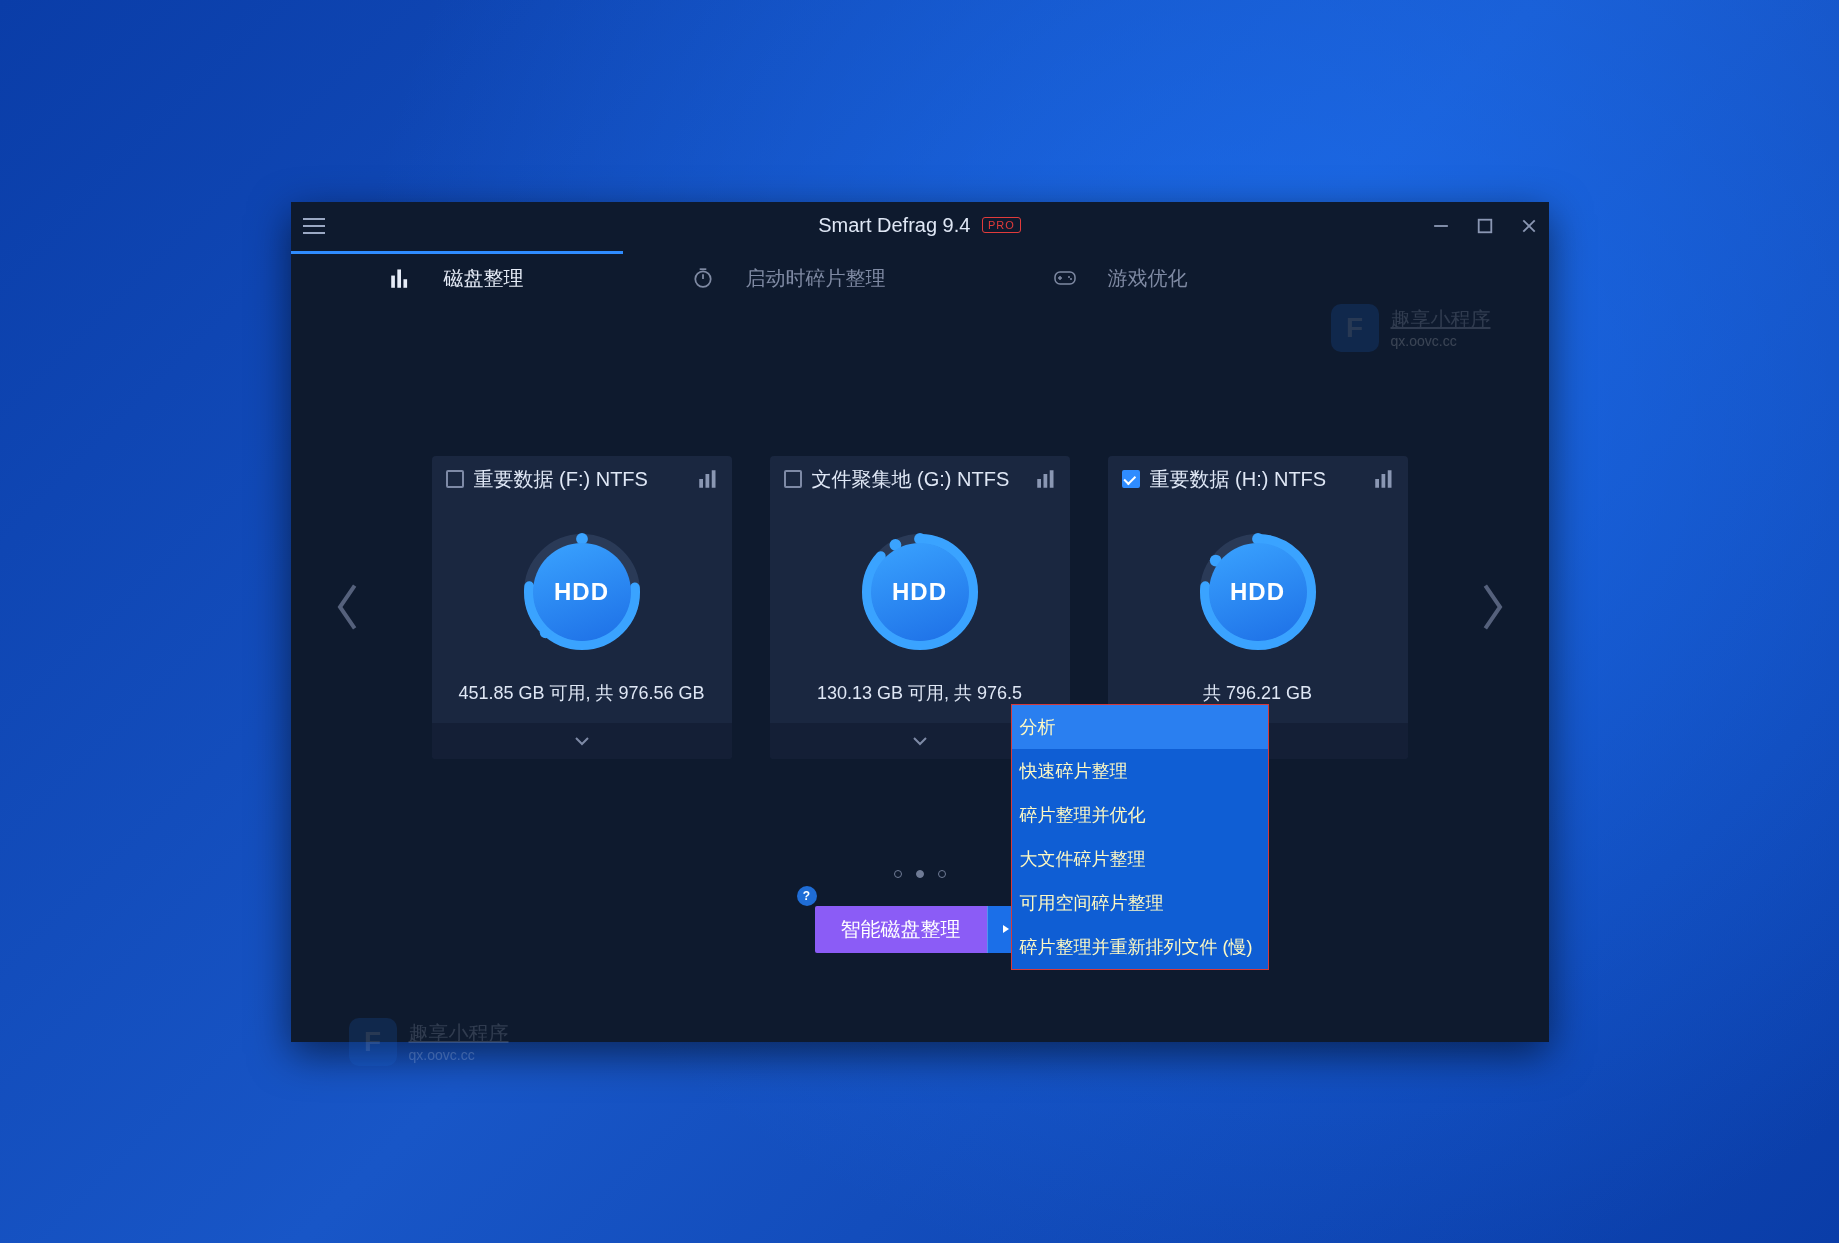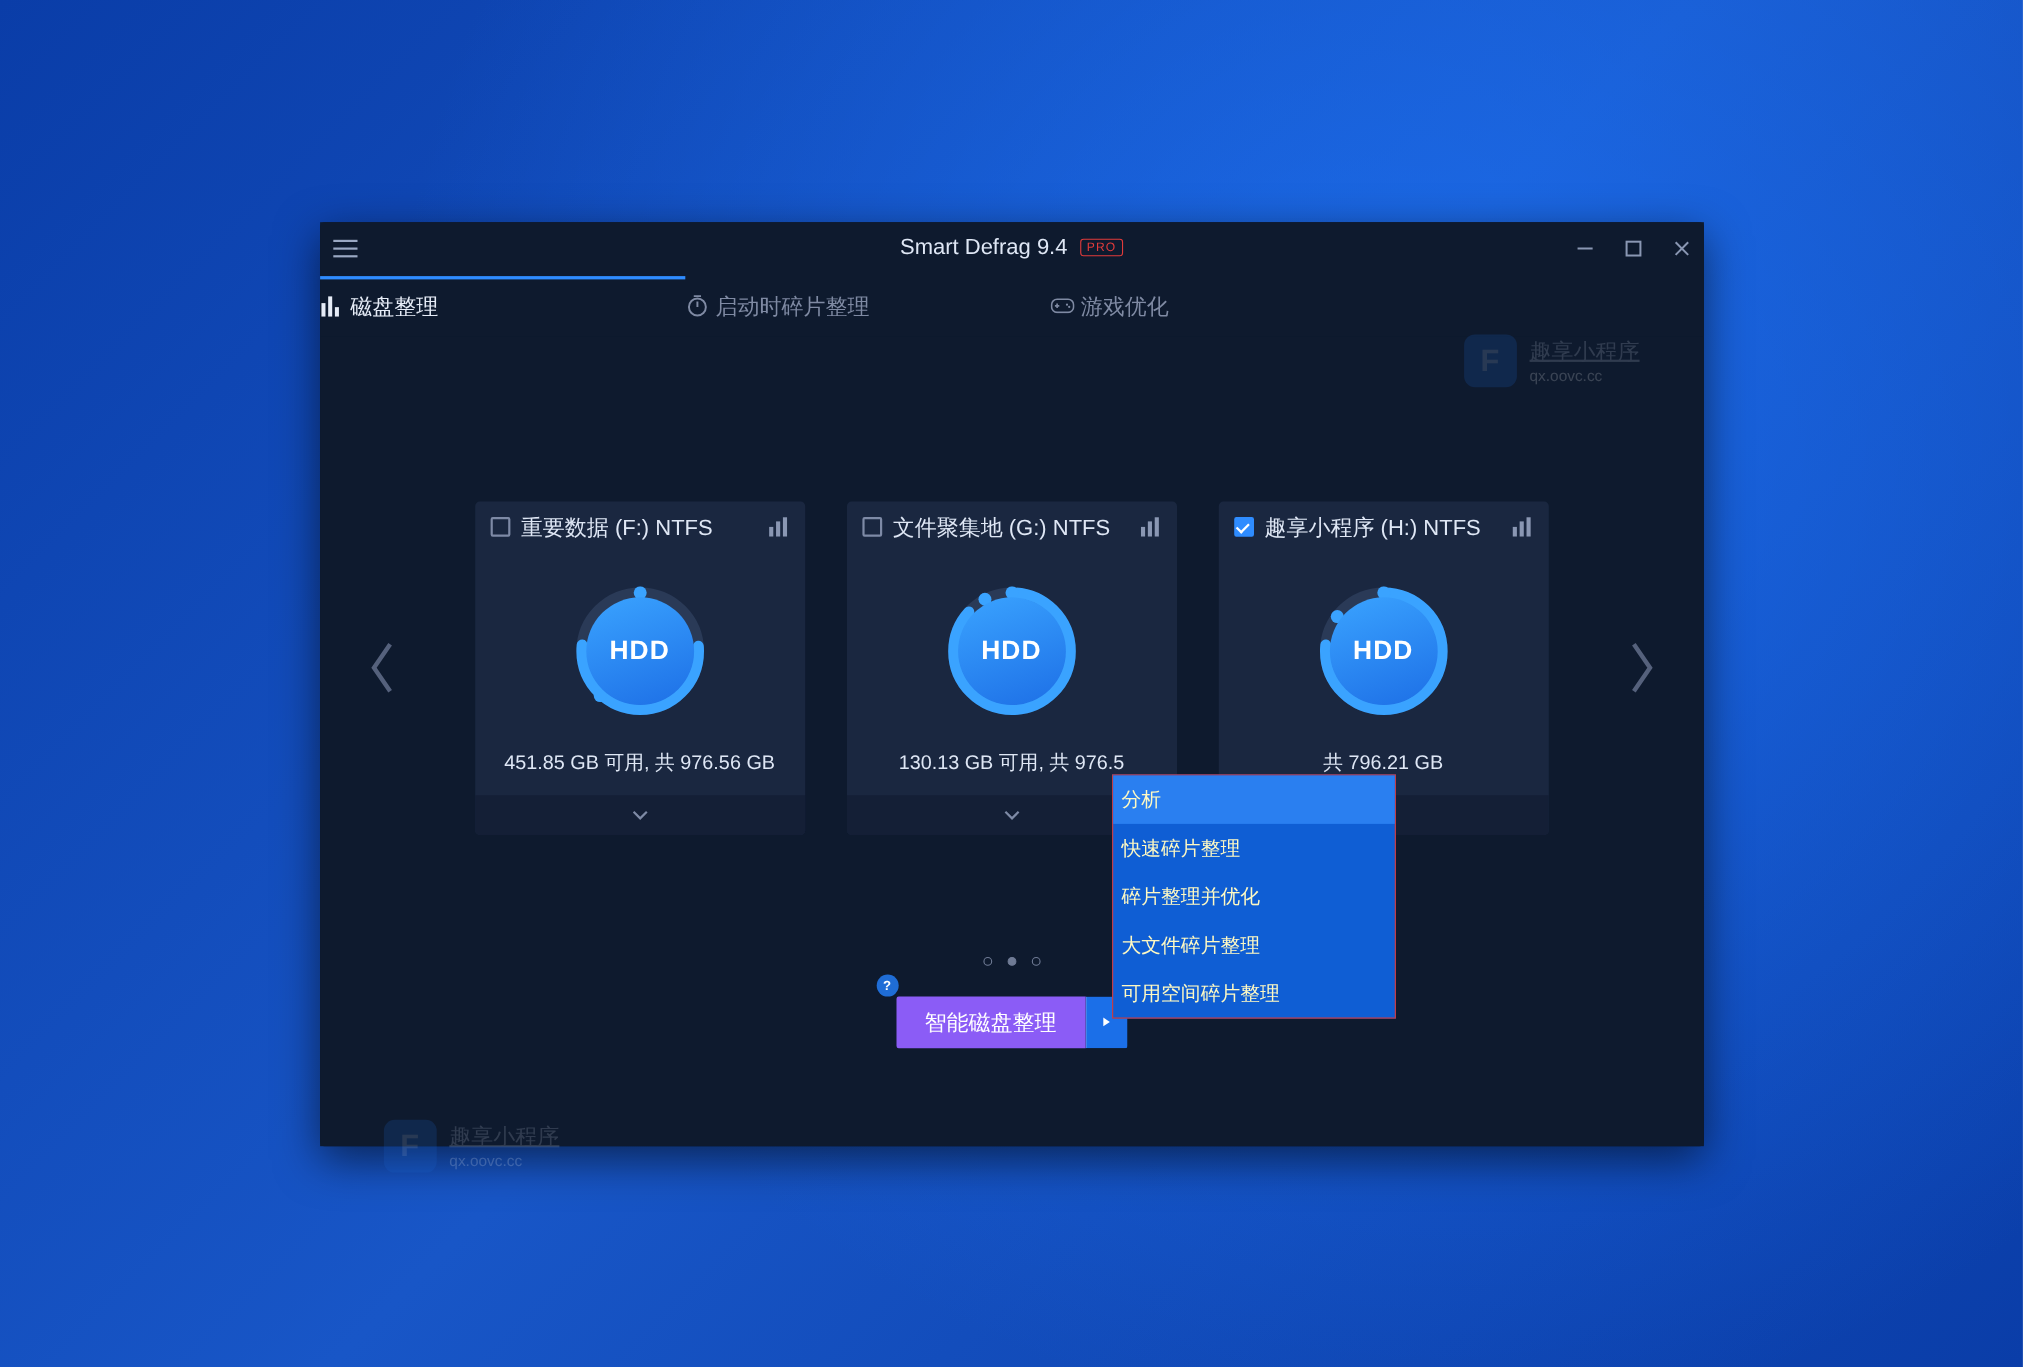--- a/index.html
+++ b/index.html
@@ -42,21 +42,21 @@
     .title-center .pro {
       display:inline-block; border:1px solid #e13b3b; color:#e13b3b; font-size:11px; padding:1px 5px; border-radius:3px; margin-left:6px; vertical-align:3px; letter-spacing:1px;
     }
     .win-controls { margin-left:auto; display:flex; gap:28px; align-items:center; }
     .win-btn { width:16px; height:16px; color:#8a97b3; cursor:pointer; display:flex; align-items:center; justify-content:center; font-size:16px; }
     .tabs {
       display:flex; height:56px; background:#0e1a2e;
     }
     .tab {
       flex:0 0 332px;
-      display:flex; align-items:center; justify-content:flex-start; gap:6px;
+      display:flex; align-items:center; justify-content:center; gap:32px;
       color:#7f8aa3; font-size:20px; cursor:pointer; border-top:1px solid transparent;
       position:relative;
     }
     .tab.active { color:#e6ecf7; }
     .tab.active::after {
       content:""; position:absolute; left:0; right:0; top:0; height:3px; background:#2f8cff;
     }
     .tab .icon-slot { width:22px; height:22px; display:flex; align-items:center; justify-content:center; }
     .content {
       position:relative; height:calc(100% - 48px - 56px);
@@ -288,21 +288,21 @@
           <div class="expand-bar">
             <svg viewBox="0 0 16 10">
                 <polyline points="2,2 8,8 14,2" fill="none" stroke="currentColor" stroke-width="2"></polyline>
               </svg>
           </div>
         </div>
 
         <div class="card">
           <div class="card-head">
             <div class="chk checked"></div>
-            <div class="card-title">趣享小程序 (H:) NTFS</div>
+            <div class="card-title">重要数据 (H:) NTFS</div>
             <div class="chart-btn">
               <svg viewBox="0 0 16 16">
                   <rect x="1" y="8" width="3" height="7" fill="currentColor"></rect>
                   <rect x="6" y="4" width="3" height="11" fill="currentColor"></rect>
                   <rect x="11" y="1" width="3" height="14" fill="currentColor"></rect>
                 </svg>
             </div>
           </div>
           <div class="disk-disc">
             <svg class="disk-ring" viewBox="0 0 120 120">
@@ -344,16 +344,17 @@
           </svg>
       </button>
     </div>
 
     <div class="menu">
       <div class="menu-item sel">分析</div>
       <div class="menu-item">快速碎片整理</div>
       <div class="menu-item">碎片整理并优化</div>
       <div class="menu-item">大文件碎片整理</div>
       <div class="menu-item">可用空间碎片整理</div>
+      <div class="menu-item">碎片整理并重新排列文件 (慢)</div>
     </div>
 
   </div>
 </div>
 
 </body></html>

